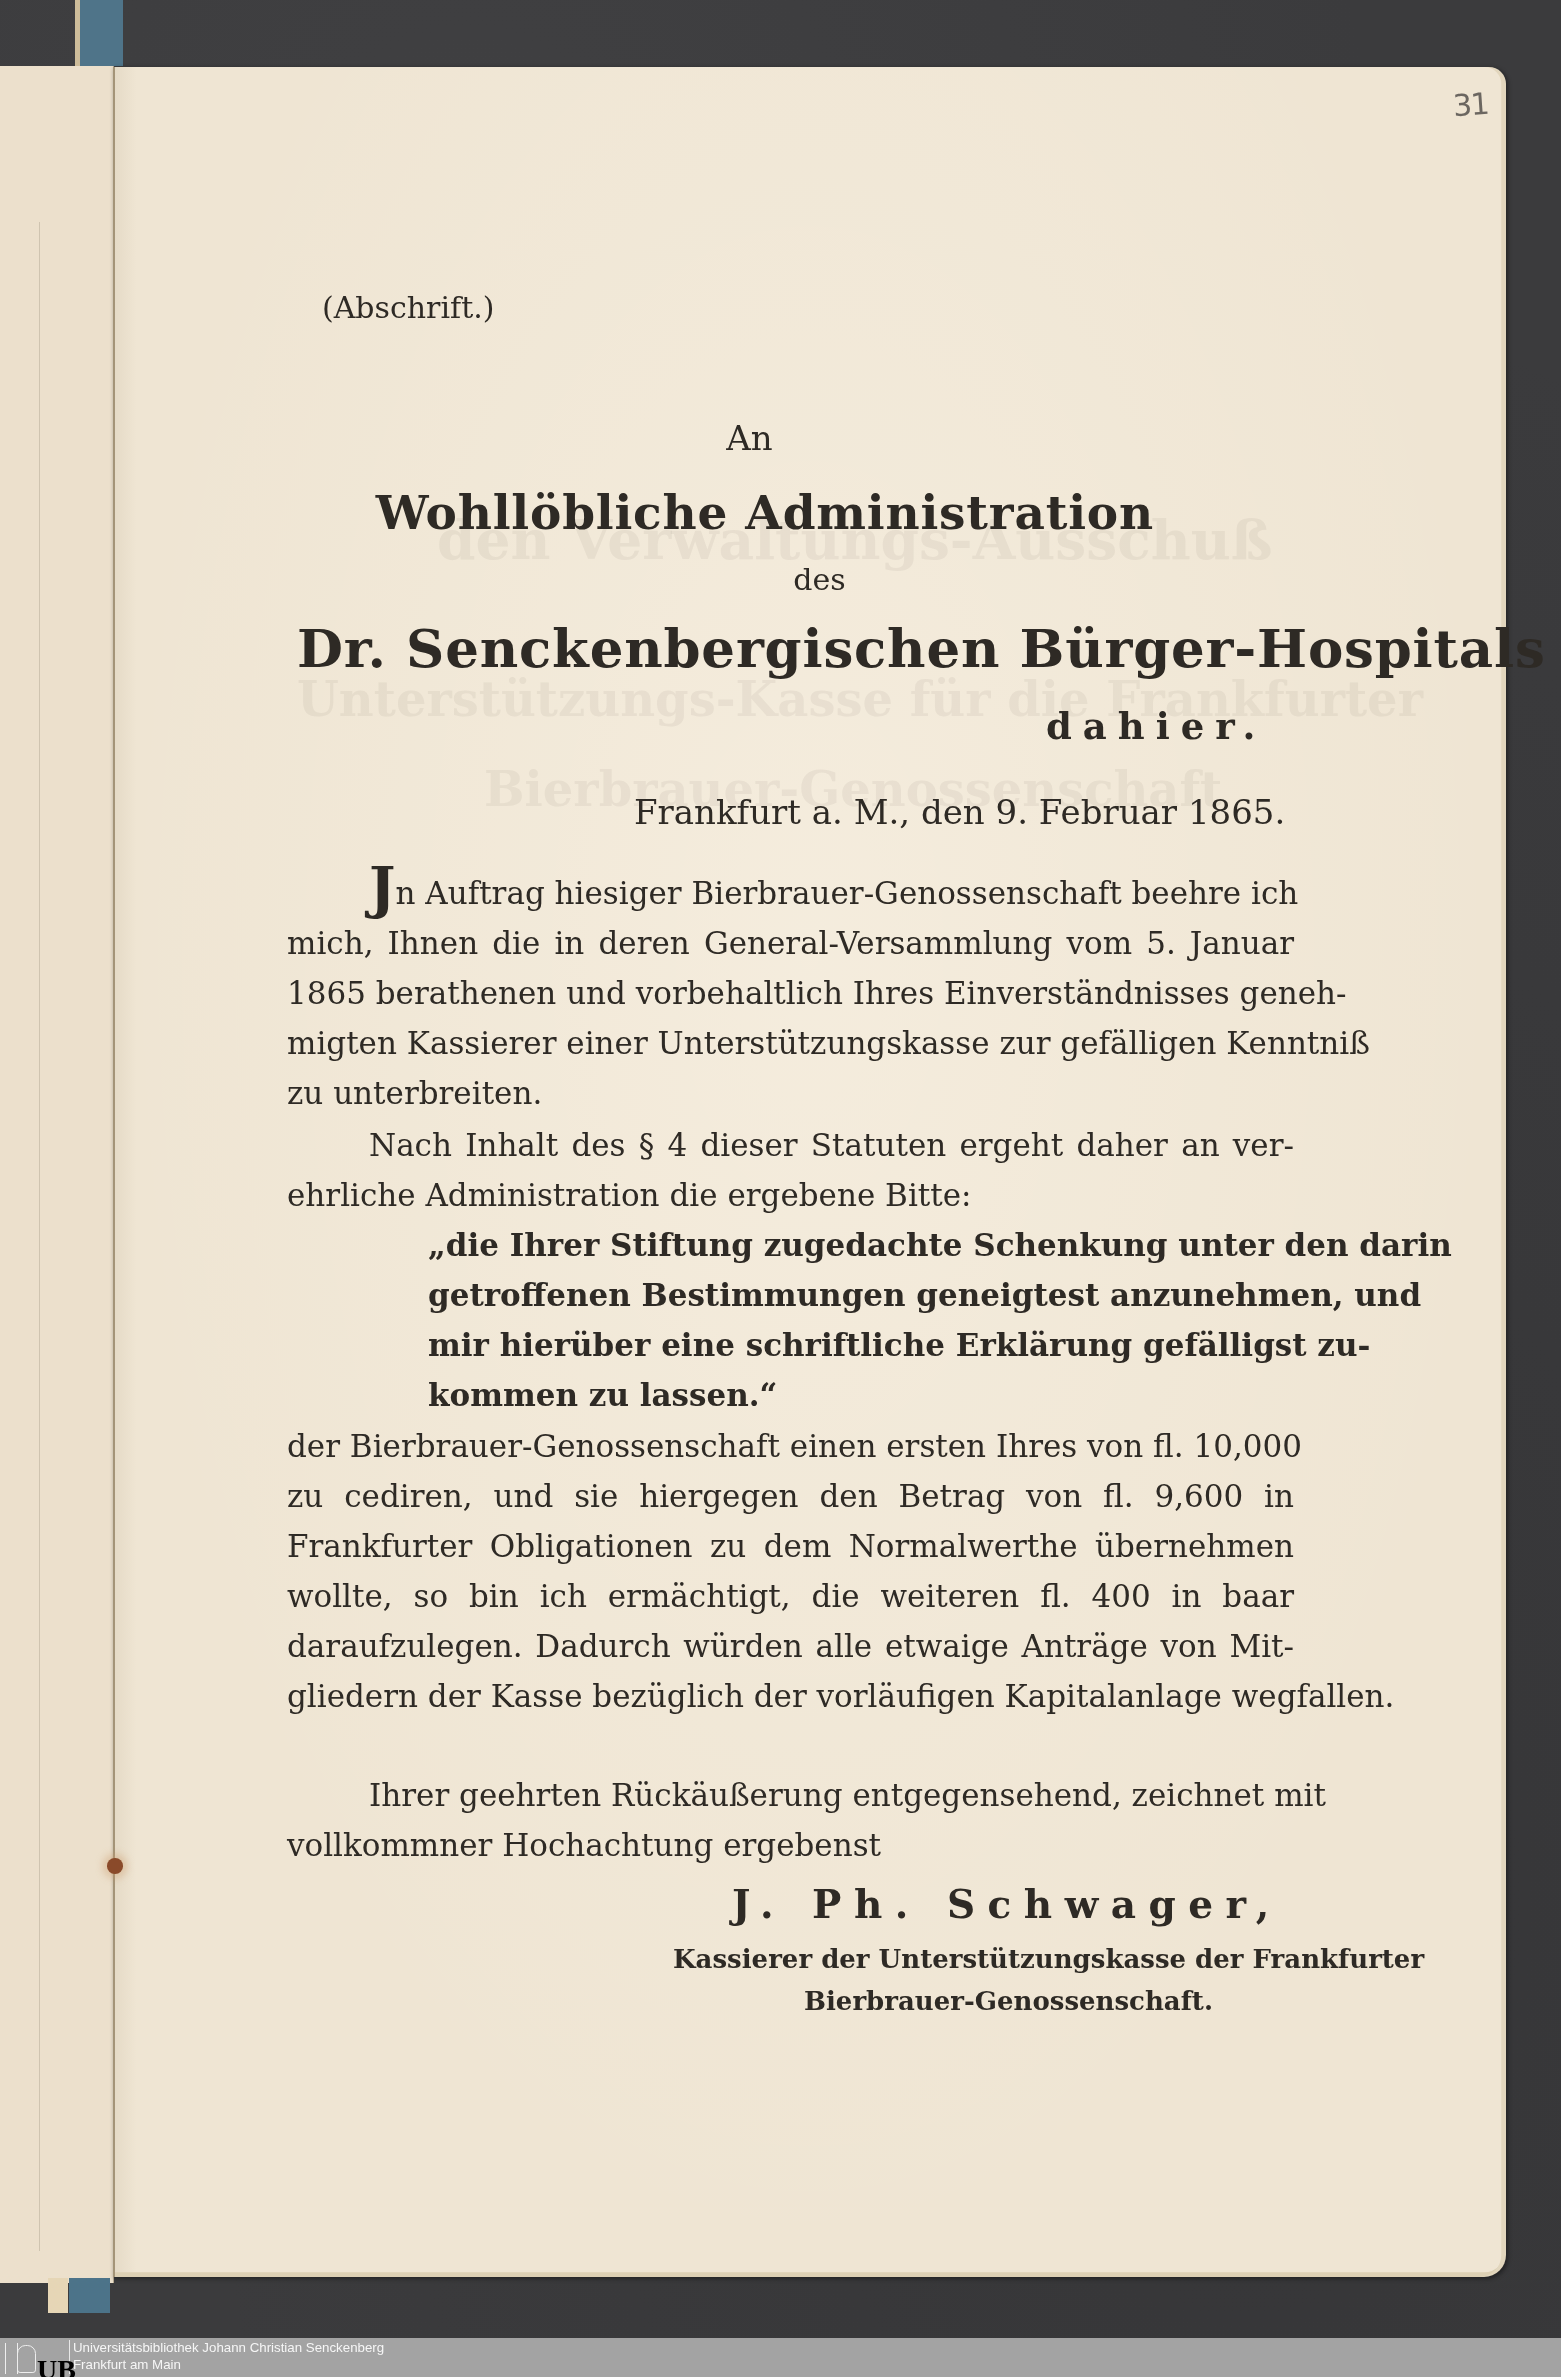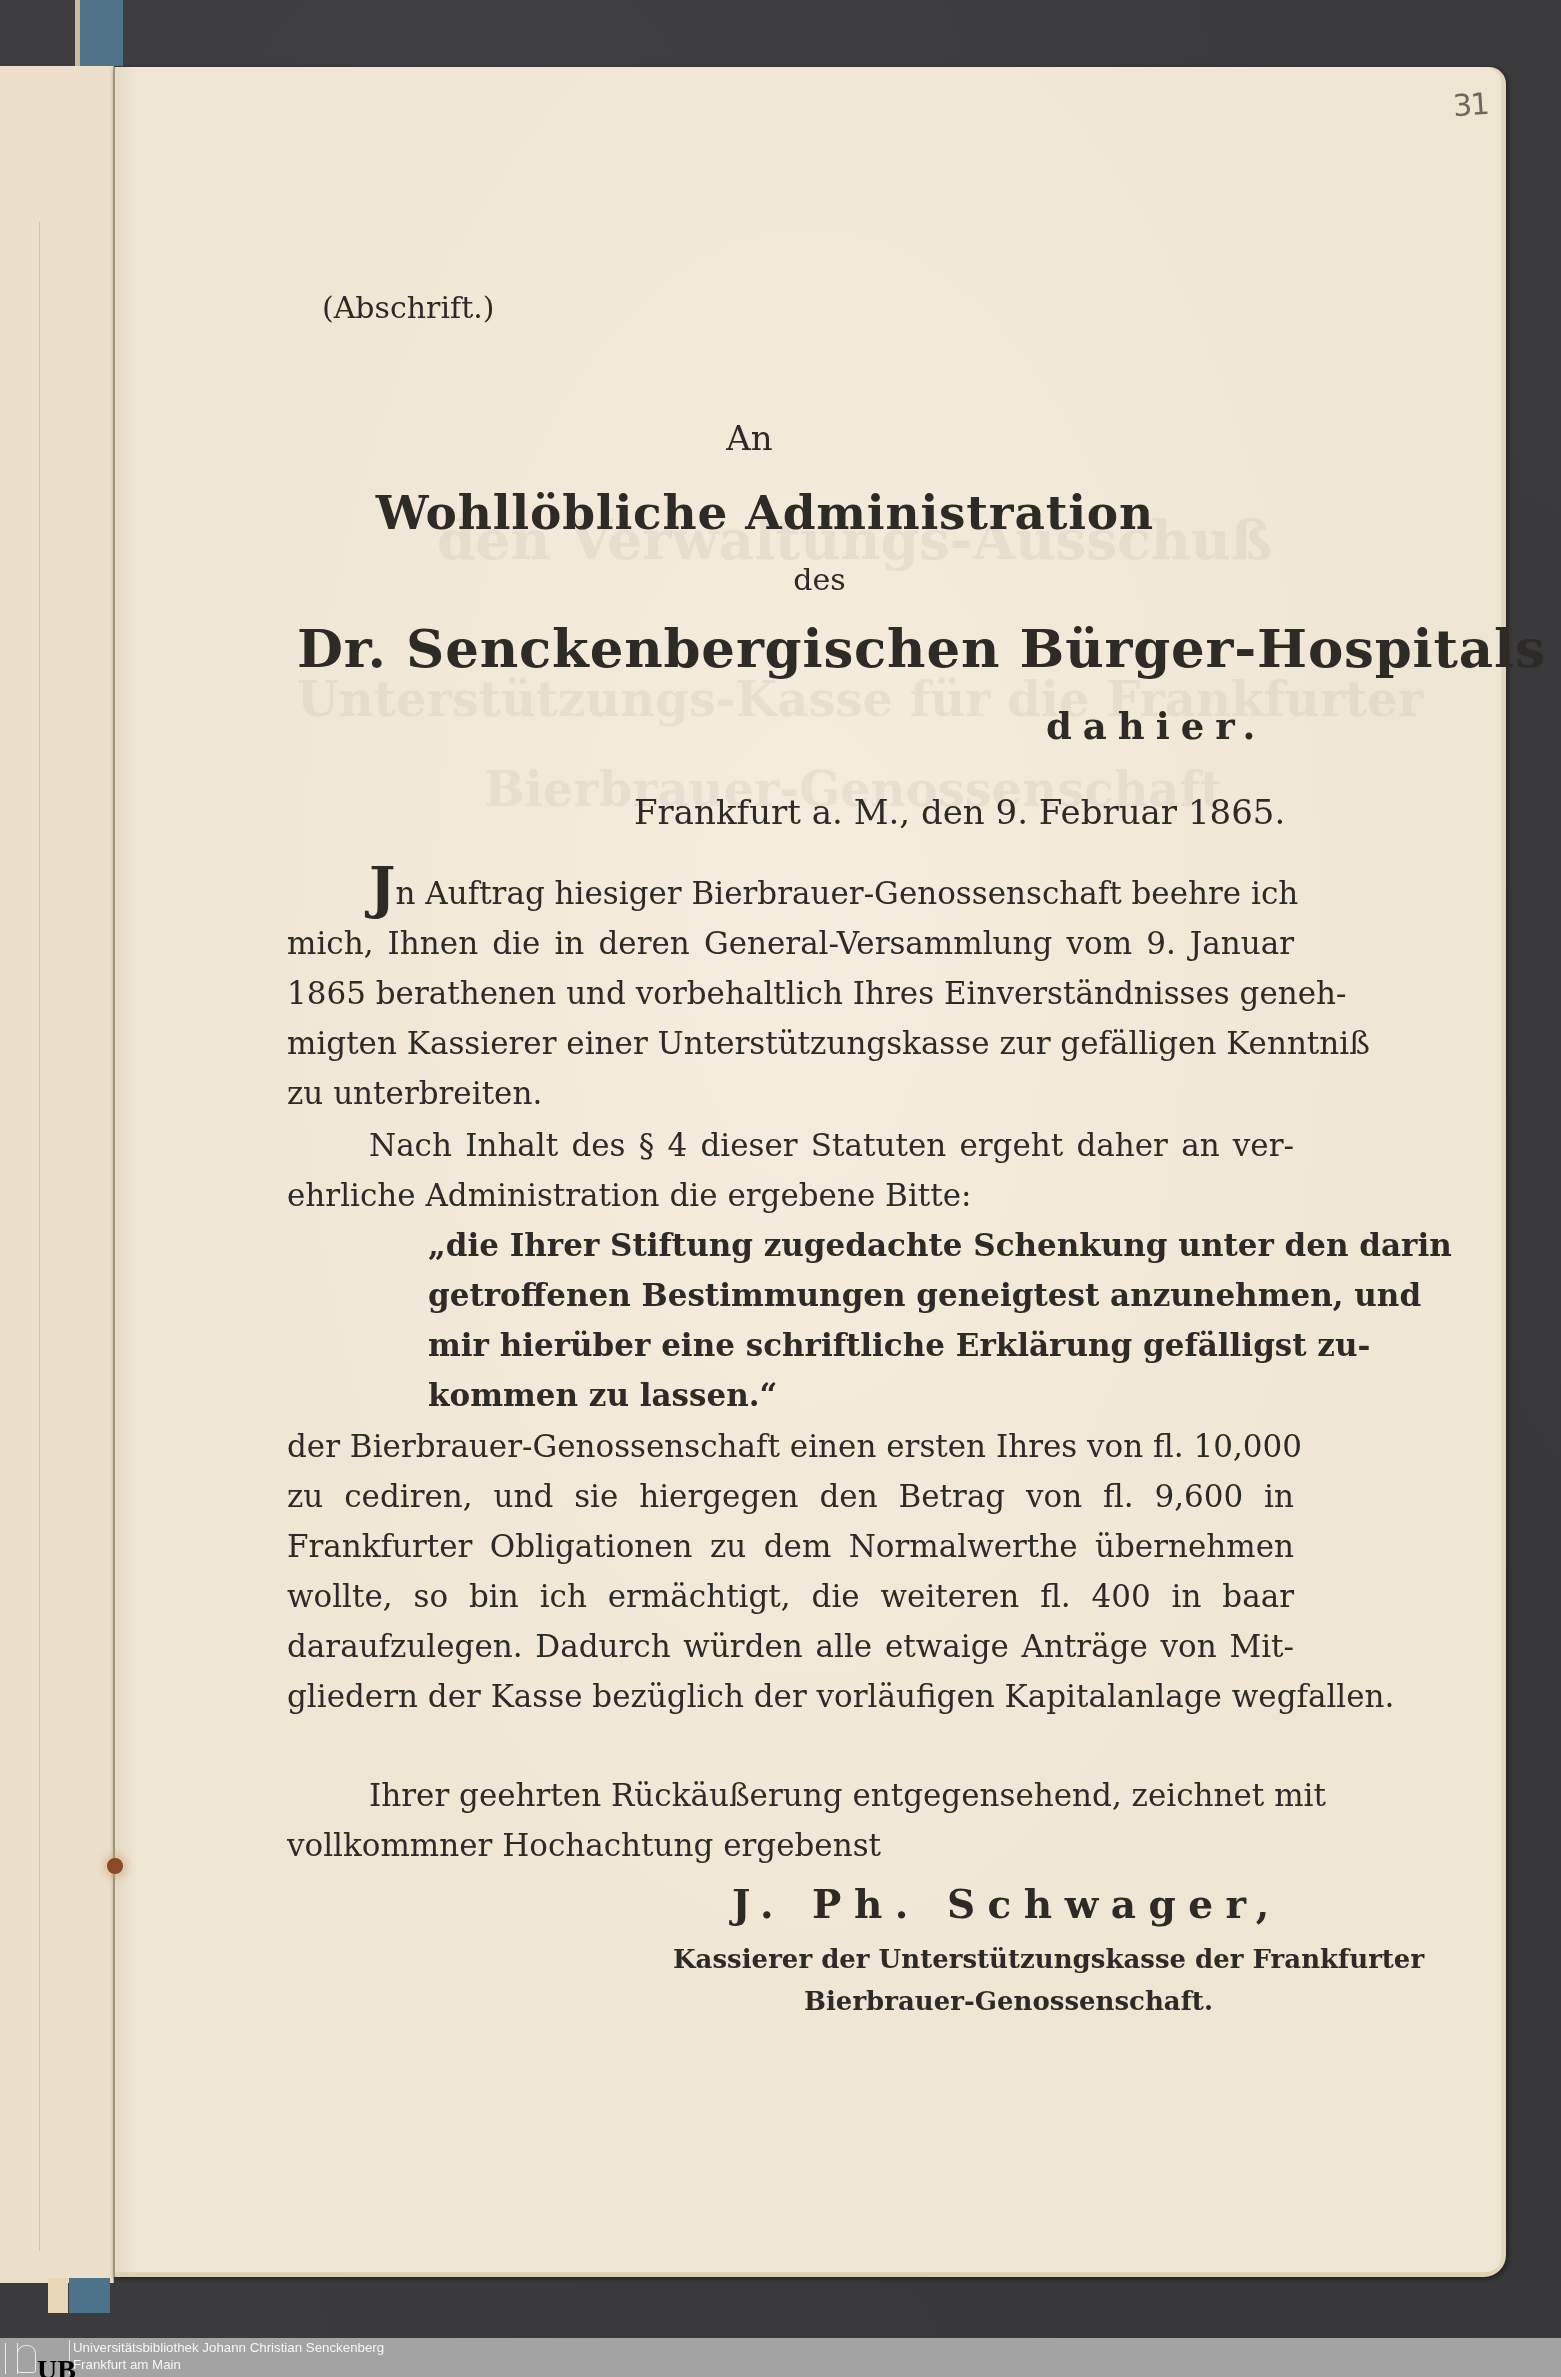--- a/index.html
+++ b/index.html
@@ -128,21 +128,21 @@
 <div class="txt addr-an">An</div>
 <div class="txt addr-admin">Wohllöbliche Administration</div>
 <div class="txt addr-des">des</div>
 <div class="txt addr-hosp">Dr. Senckenbergischen Bürger-Hospitals</div>
 <div class="txt addr-dahier">dahier.</div>
 
 <div class="txt dateline">Frankfurt a. M., den 9. Februar 1865.</div>
 
 <div class="para" style="top:868px;">
   <span class="line indent"><span class="dropcap">J</span><span>n Auftrag hiesiger Bierbrauer-Genossenschaft beehre ich</span></span>
-  <span class="line">mich, Ihnen die in deren General-Versammlung vom 9. Januar</span>
+  <span class="line">mich, Ihnen die in deren General-Versammlung vom 5. Januar</span>
   <span class="line">1865 berathenen und vorbehaltlich Ihres Einverständnisses geneh-</span>
   <span class="line">migten Kassierer einer Unterstützungskasse zur gefälligen Kenntniß</span>
   <span class="line last">zu unterbreiten.</span>
 </div>
 
 <div class="para" style="top:1120px;">
   <span class="line indent">Nach Inhalt des § 4 dieser Statuten ergeht daher an ver-</span>
   <span class="line last">ehrliche Administration die ergebene Bitte:</span>
 </div>
 

